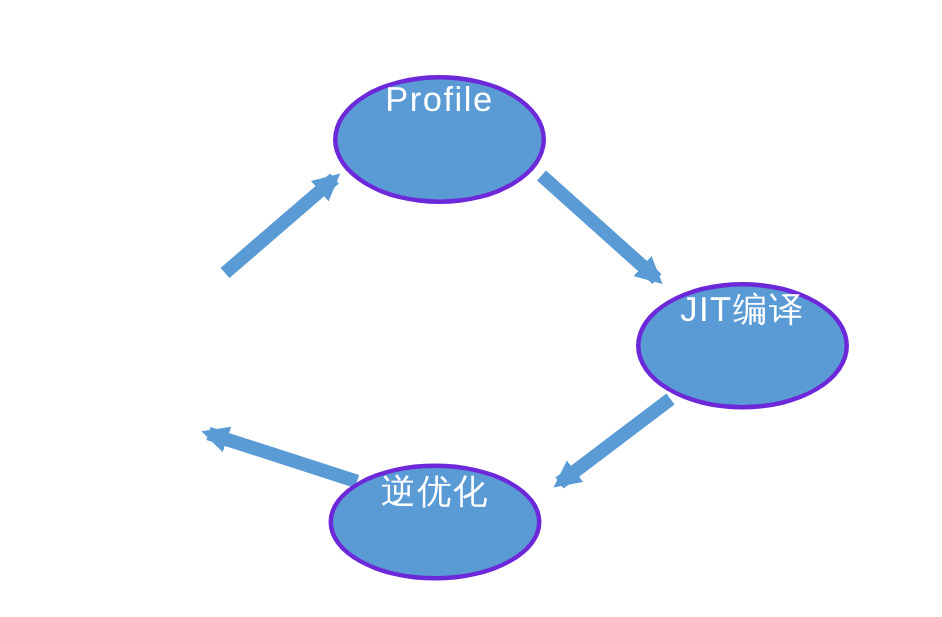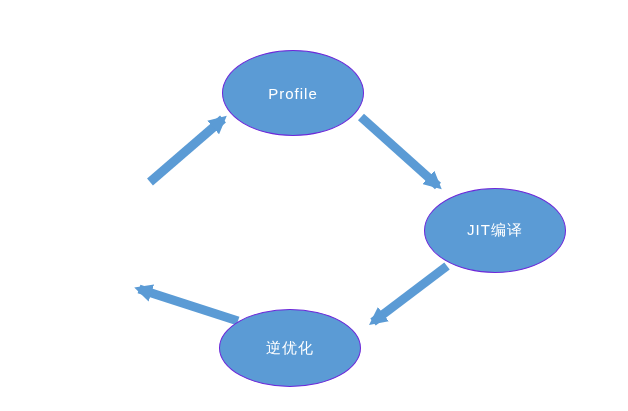--- a/index.html
+++ b/index.html
@@ -12,26 +12,25 @@
     position: relative;
     width: 628px;
     height: 411px;
     background: #ffffff;
     overflow: hidden;
   }
   .node {
     position: absolute;
     border-radius: 50%;
     background: #5b9bd5;
-    border: 1px solid #6d28d9;
+    border: 3px solid #6d28d9;
     display: flex;
-    align-items: center;
     justify-content: center;
     color: #ffffff;
-    font-size: 15px;
+    font-size: 23px;
     box-sizing: border-box;
     letter-spacing: 1px;
   }
   .node-profile      { left: 222px; top: 50px;  width: 142px; height: 86px; }
   .node-jit          { left: 424px; top: 188px; width: 142px; height: 85px; }
   .node-deopt        { left: 219px; top: 309px; width: 142px; height: 78px; }
   .node-interpreter  { left: 38px;  top: 184px; width: 145px; height: 83px; }
   svg.arrows {
     position: absolute;
     left: 0; top: 0;

